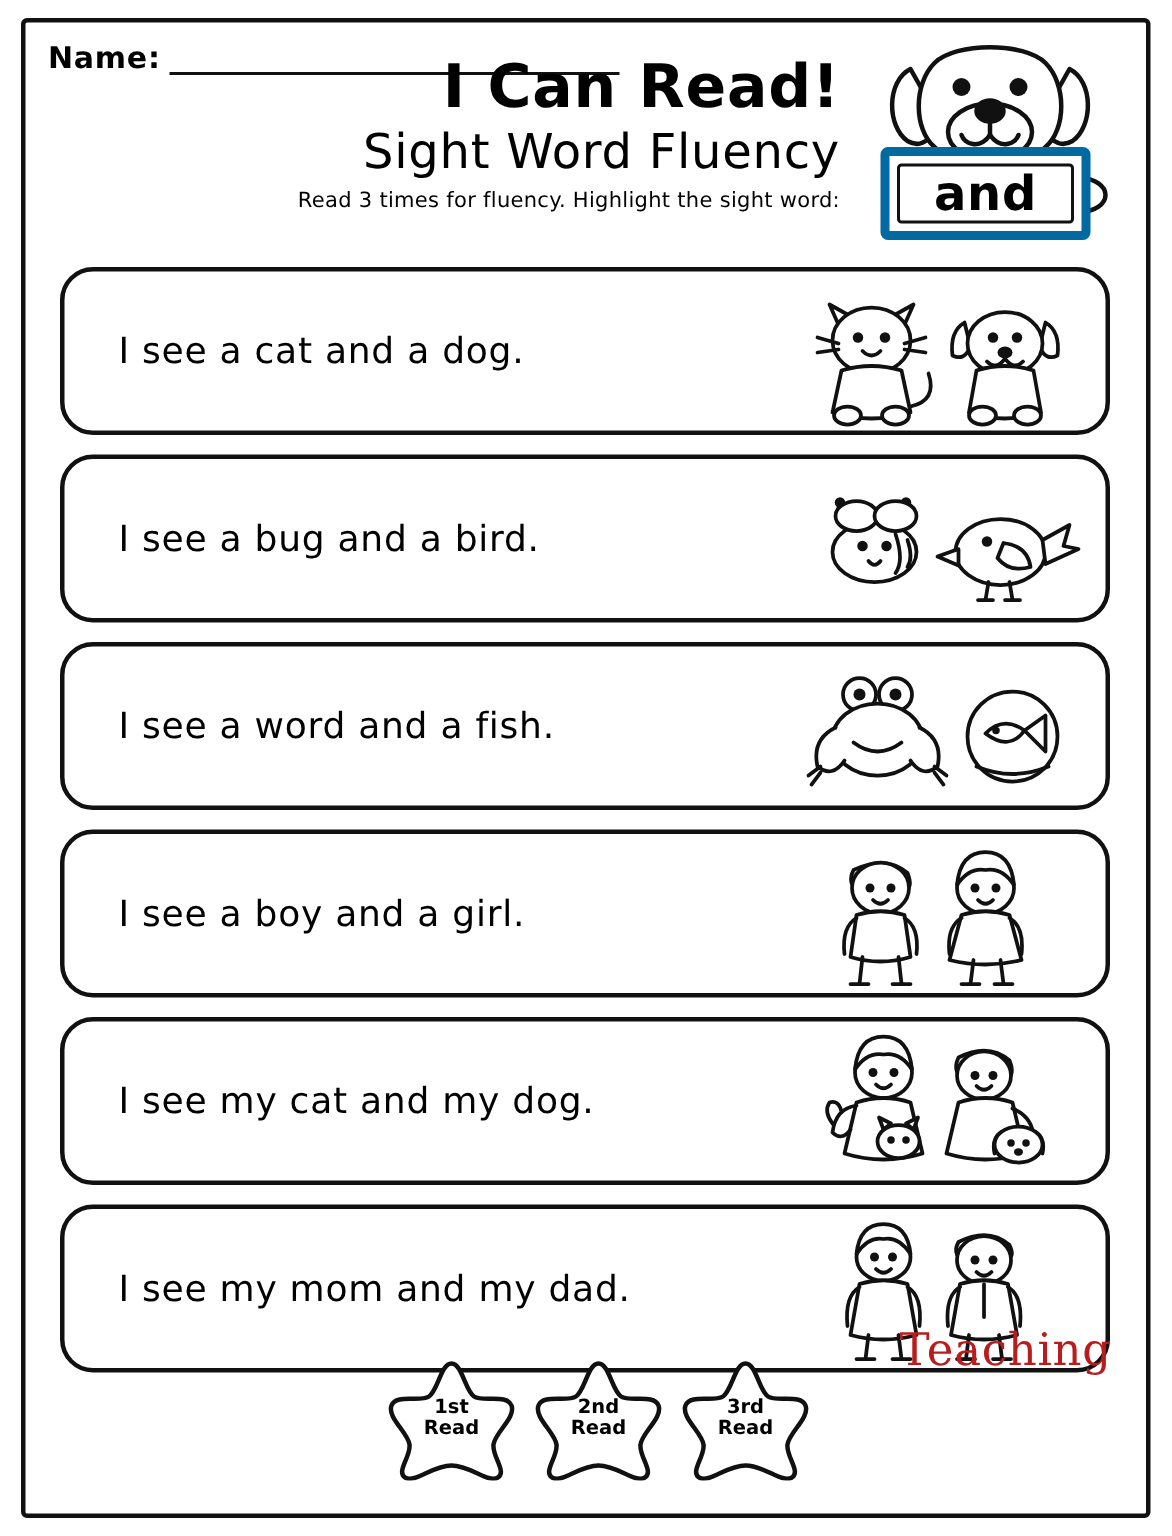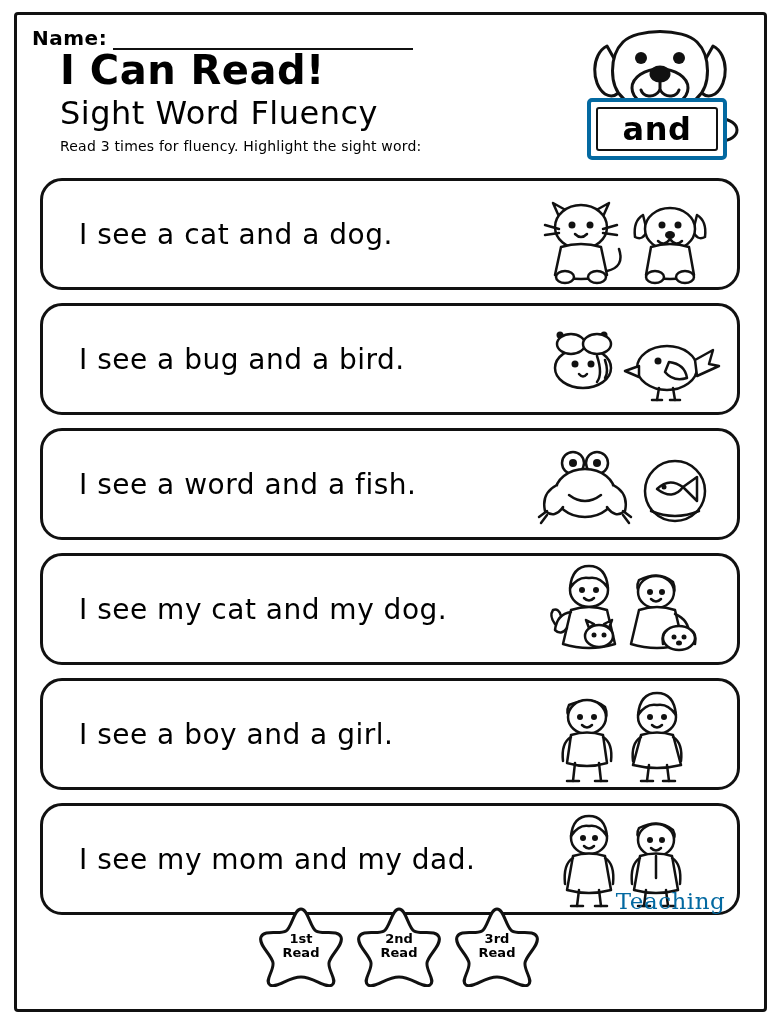--- a/index.html
+++ b/index.html
@@ -50,23 +50,23 @@
   .name-line {
     width: 300px;
     border-bottom: 2.5px solid #111;
     height: 20px;
   }
 
   
   .title-block {
     position: absolute;
     left: 60px;
-    top: 48px;
+    top: 36px;
     width: 500px;
-    text-align: left;
+    text-align: right;
   }
   .title-main {
     font-family: "DejaVu Sans", sans-serif;
     font-weight: bold;
     font-size: 40px;
     line-height: 44px;
     letter-spacing: 0.5px;
   }
   .title-sub {
     font-family: "DejaVu Sans", sans-serif;
@@ -89,21 +89,21 @@
     top: 20px;
     width: 180px;
     height: 160px;
   }
   .sight-word-sign {
     position: absolute;
     left: 16px;
     top: 78px;
     width: 140px;
     height: 62px;
-    border: 4px solid #0369a1;
+    border: 6px solid #0369a1;
     border-radius: 5px;
     box-sizing: border-box;
     background: #fff;
     display: flex;
     align-items: center;
     justify-content: center;
   }
   .sight-word-sign:before {
     content: "";
     position: absolute;
@@ -135,21 +135,21 @@
     margin-bottom: 13px;
     border: 3px solid #111;
     border-radius: 22px;
     box-sizing: border-box;
     background: #fff;
     display: flex;
     align-items: center;
   }
   .strip-text {
     font-family: "DejaVu Sans", sans-serif;
-    font-size: 28px;
+    font-size: 24px;
     letter-spacing: 0.5px;
     margin-left: 36px;
     white-space: nowrap;
   }
   .strip-art {
     position: absolute;
     right: 16px;
     top: 6px;
     width: 190px;
     height: 100px;
@@ -184,22 +184,22 @@
   .logo {
     position: absolute;
     left: 588px;
     top: 888px;
     width: 165px;
     height: 76px;
     text-align: center;
   }
   .logo-line1 {
     font-family: "DejaVu Serif", serif;
-    font-size: 23px;
-    color: #0369a1;
+    font-size: 30px;
+    color: #b91c1c;
     line-height: 26px;
     letter-spacing: 0.5px;
   }
   .logo-line2 {
     font-family: "DejaVu Serif", serif;
     font-size: 23px;
     color: #9aa0b4;
     line-height: 26px;
     letter-spacing: 0.5px;
   }
@@ -328,20 +328,50 @@
             <path d="M38 58 q16 12 32 0" fill="none"></path>
             <path d="M26 48 q-16 8 -12 26 q10 8 18 -4"></path>
             <path d="M82 48 q16 8 12 26 q-10 8 -18 -4"></path>
             <path d="M16 74 l-8 6 M16 78 l-6 8 M92 74 l8 6 M92 78 l6 8" fill="none"></path>
 
             <circle cx="144" cy="54" r="30"></circle>
             <path d="M126 52 q12 -12 26 -2 q-10 14 -26 2 Z"></path>
             <path d="M152 50 l14 -10 l0 24 Z"></path>
             <circle cx="133" cy="50" r="2.5" fill="#111" stroke="none"></circle>
             <path d="M120 74 q24 10 48 0" fill="none"></path>
+          </g>
+        </svg>
+      </div>
+    </div>
+
+    <div class="strip">
+      <span class="strip-text">I see a boy and a girl.</span>
+      <div class="strip-art">
+        <svg width="190" height="100" viewBox="0 0 190 100">
+          <g fill="#fff" stroke="#111" stroke-width="2.5" stroke-linejoin="round" stroke-linecap="round">
+
+            <path d="M38 18 q22 -10 36 2 q4 10 -2 12 q-16 4 -32 0 q-6 -6 -2 -14 Z"></path>
+            <ellipse cx="56" cy="30" rx="19" ry="17"></ellipse>
+            <circle cx="49" cy="30" r="3" fill="#111" stroke="none"></circle>
+            <circle cx="63" cy="30" r="3" fill="#111" stroke="none"></circle>
+            <path d="M51 38 q5 5 10 0" fill="none"></path>
+            <path d="M40 48 q16 -5 32 0 l4 28 q-20 6 -40 0 Z"></path>
+            <path d="M40 50 q-10 6 -8 24 M72 50 q10 6 8 24" fill="none"></path>
+            <path d="M44 76 l-2 18 M68 76 l2 18" fill="none"></path>
+            <path d="M36 94 l12 0 M64 94 l12 0" fill="none"></path>
+
+            <ellipse cx="126" cy="30" rx="19" ry="17"></ellipse>
+            <path d="M107 28 q2 -22 19 -22 q17 0 19 22 q-8 -12 -19 -10 q-11 -2 -19 10 Z"></path>
+            <circle cx="119" cy="30" r="3" fill="#111" stroke="none"></circle>
+            <circle cx="133" cy="30" r="3" fill="#111" stroke="none"></circle>
+            <path d="M121 38 q5 5 10 0" fill="none"></path>
+            <path d="M110 48 q16 -5 32 0 l8 30 q-24 6 -48 0 Z"></path>
+            <path d="M110 50 q-10 6 -8 24 M142 50 q10 6 8 24" fill="none"></path>
+            <path d="M118 78 l-2 16 M136 78 l2 16" fill="none"></path>
+            <path d="M110 94 l12 0 M132 94 l12 0" fill="none"></path>
           </g>
         </svg>
       </div>
     </div>
 
     <div class="strip">
       <span class="strip-text">I see my cat and my dog.</span>
       <div class="strip-art">
         <svg width="190" height="100" viewBox="0 0 190 100">
           <g fill="#fff" stroke="#111" stroke-width="2.5" stroke-linejoin="round" stroke-linecap="round">
@@ -372,50 +402,20 @@
             <path d="M136 68 q-6 4 -4 14 M160 68 q6 4 4 14" fill="none"></path>
             <circle cx="143" cy="75" r="2.5" fill="#111" stroke="none"></circle>
             <circle cx="153" cy="75" r="2.5" fill="#111" stroke="none"></circle>
             <ellipse cx="148" cy="81" rx="3" ry="2.5" fill="#111" stroke="none"></ellipse>
           </g>
         </svg>
       </div>
     </div>
 
     <div class="strip">
-      <span class="strip-text">I see a boy and a girl.</span>
-      <div class="strip-art">
-        <svg width="190" height="100" viewBox="0 0 190 100">
-          <g fill="#fff" stroke="#111" stroke-width="2.5" stroke-linejoin="round" stroke-linecap="round">
-
-            <path d="M38 18 q22 -10 36 2 q4 10 -2 12 q-16 4 -32 0 q-6 -6 -2 -14 Z"></path>
-            <ellipse cx="56" cy="30" rx="19" ry="17"></ellipse>
-            <circle cx="49" cy="30" r="3" fill="#111" stroke="none"></circle>
-            <circle cx="63" cy="30" r="3" fill="#111" stroke="none"></circle>
-            <path d="M51 38 q5 5 10 0" fill="none"></path>
-            <path d="M40 48 q16 -5 32 0 l4 28 q-20 6 -40 0 Z"></path>
-            <path d="M40 50 q-10 6 -8 24 M72 50 q10 6 8 24" fill="none"></path>
-            <path d="M44 76 l-2 18 M68 76 l2 18" fill="none"></path>
-            <path d="M36 94 l12 0 M64 94 l12 0" fill="none"></path>
-
-            <ellipse cx="126" cy="30" rx="19" ry="17"></ellipse>
-            <path d="M107 28 q2 -22 19 -22 q17 0 19 22 q-8 -12 -19 -10 q-11 -2 -19 10 Z"></path>
-            <circle cx="119" cy="30" r="3" fill="#111" stroke="none"></circle>
-            <circle cx="133" cy="30" r="3" fill="#111" stroke="none"></circle>
-            <path d="M121 38 q5 5 10 0" fill="none"></path>
-            <path d="M110 48 q16 -5 32 0 l8 30 q-24 6 -48 0 Z"></path>
-            <path d="M110 50 q-10 6 -8 24 M142 50 q10 6 8 24" fill="none"></path>
-            <path d="M118 78 l-2 16 M136 78 l2 16" fill="none"></path>
-            <path d="M110 94 l12 0 M132 94 l12 0" fill="none"></path>
-          </g>
-        </svg>
-      </div>
-    </div>
-
-    <div class="strip">
       <span class="strip-text">I see my mom and my dad.</span>
       <div class="strip-art">
         <svg width="190" height="100" viewBox="0 0 190 100">
           <g fill="#fff" stroke="#111" stroke-width="2.5" stroke-linejoin="round" stroke-linecap="round">
 
             <ellipse cx="58" cy="26" rx="18" ry="16"></ellipse>
             <path d="M40 24 q2 -20 18 -20 q16 0 18 20 q-8 -12 -18 -10 q-10 -2 -18 10 Z"></path>
             <circle cx="52" cy="26" r="3" fill="#111" stroke="none"></circle>
             <circle cx="64" cy="26" r="3" fill="#111" stroke="none"></circle>
             <path d="M53 34 q5 5 10 0" fill="none"></path>

